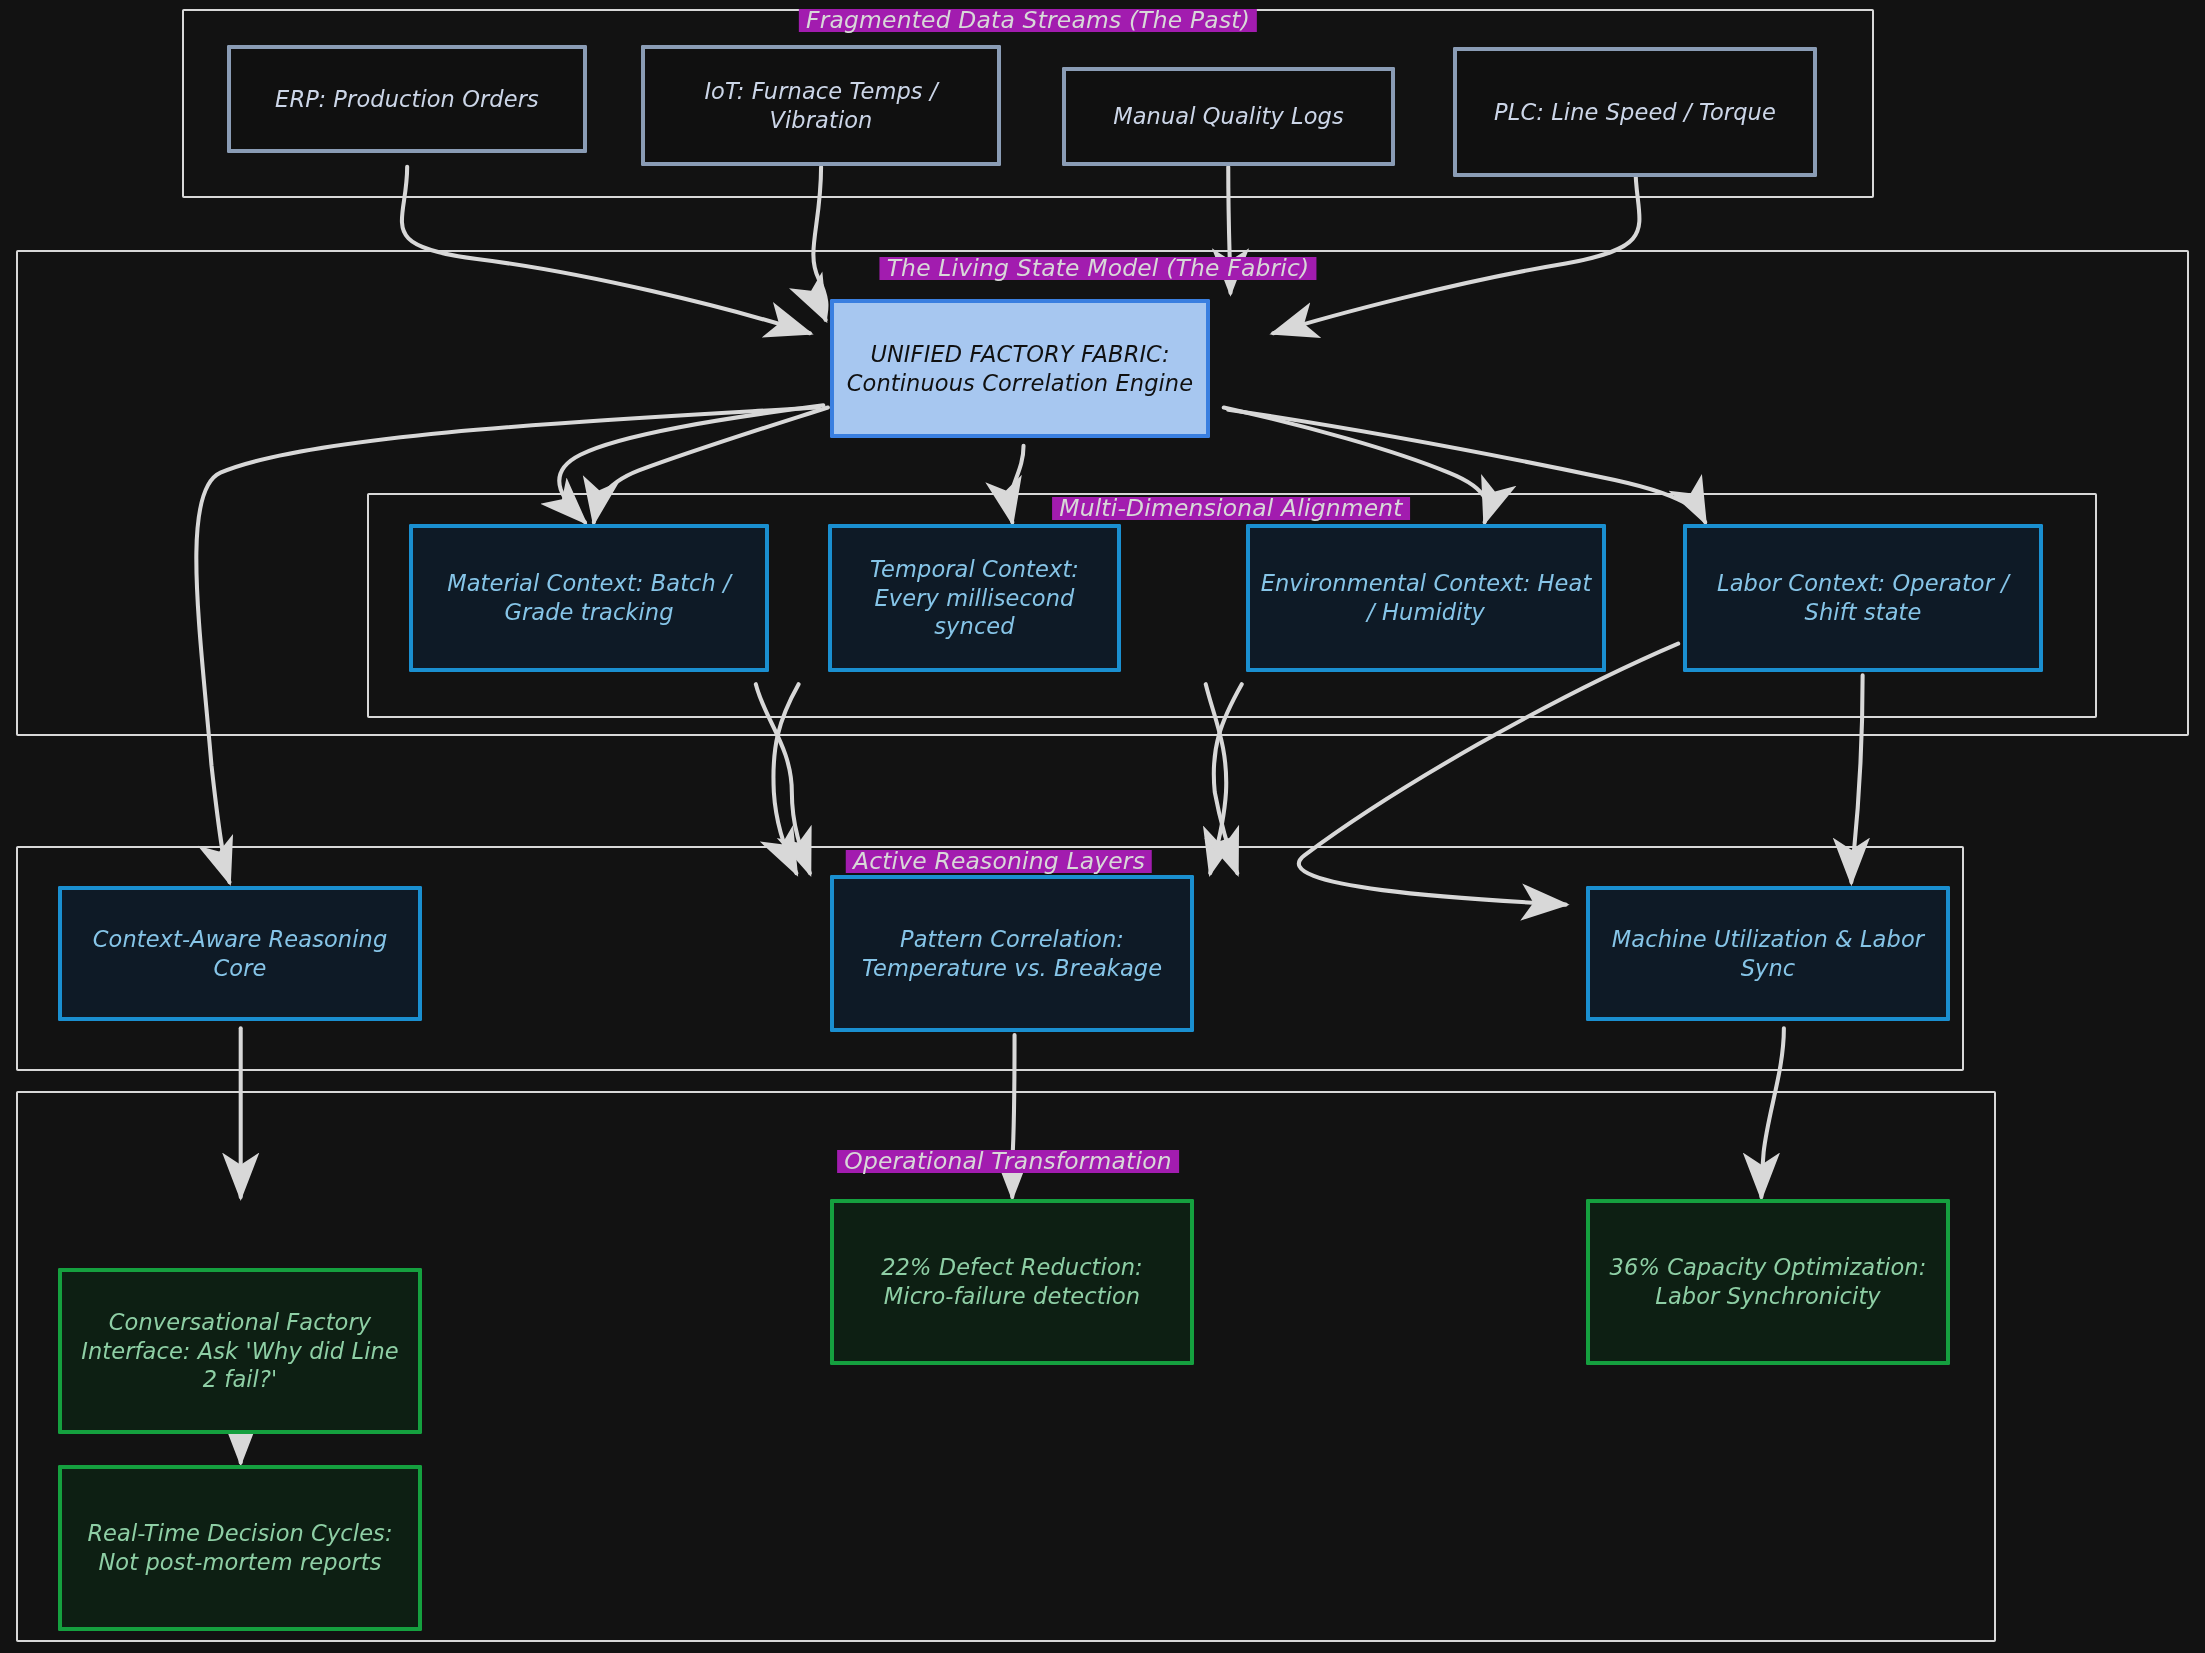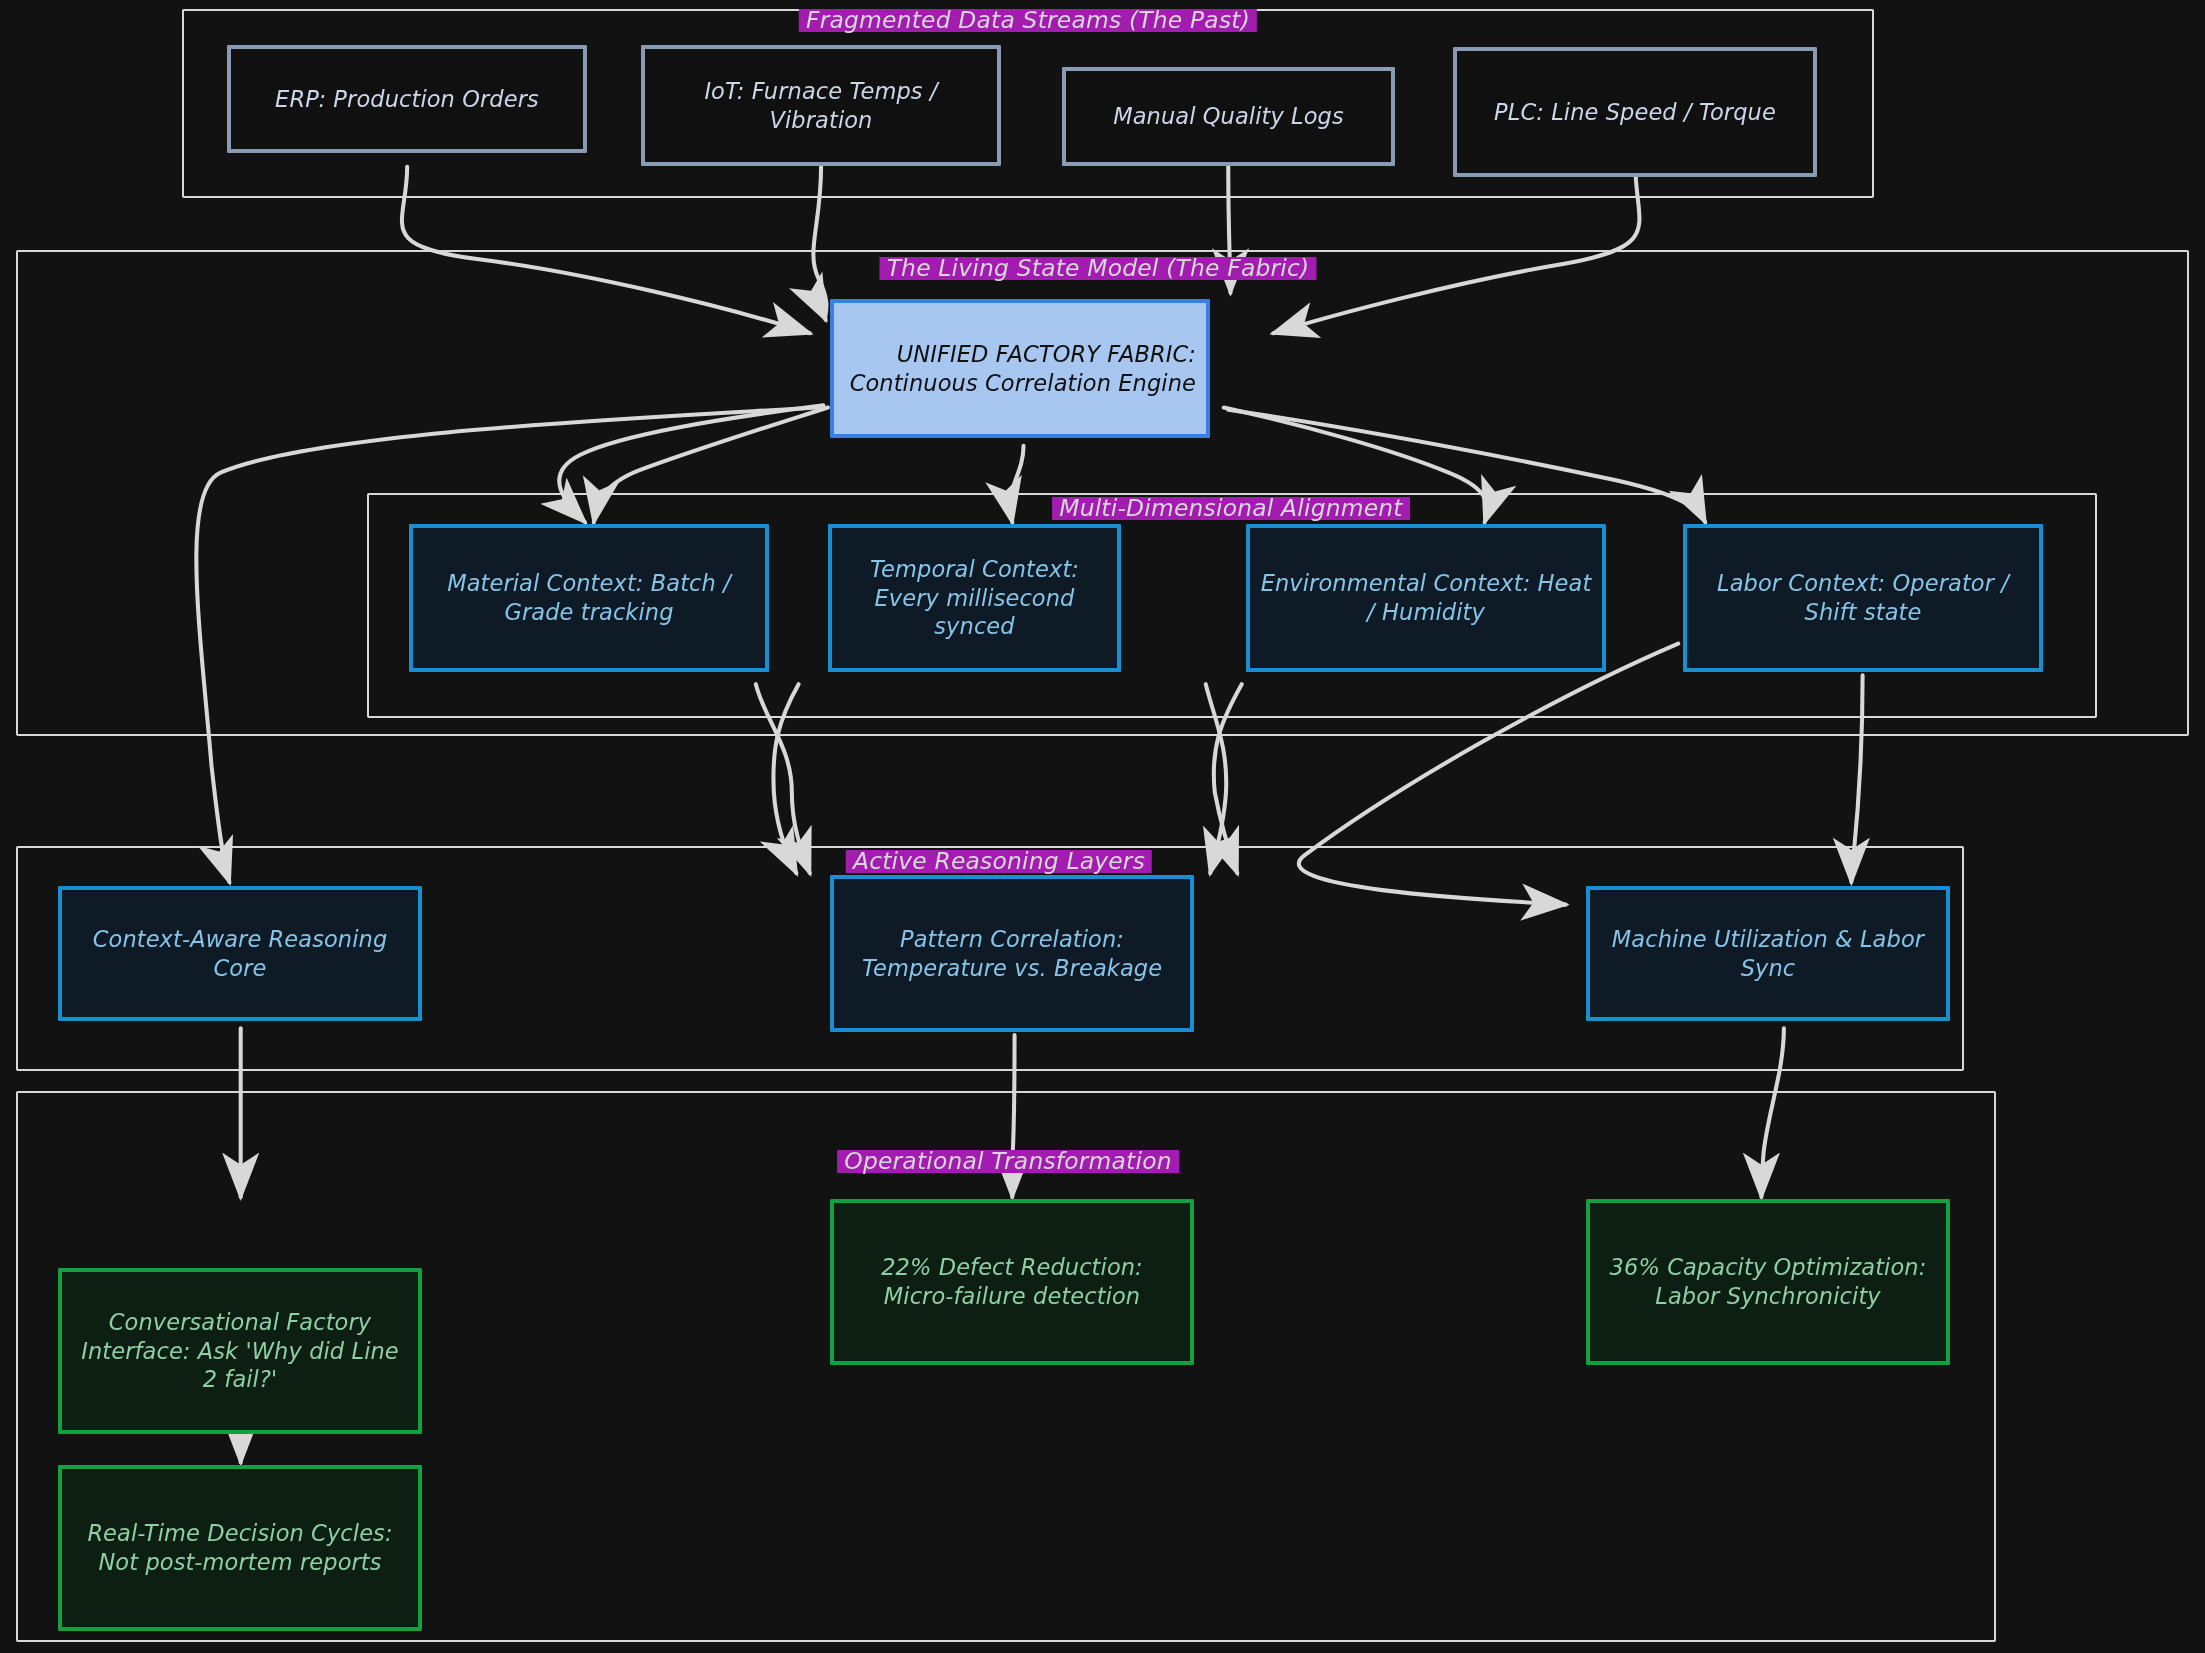--- a/index.html
+++ b/index.html
@@ -141,21 +141,21 @@
   <div class="node src" style="left:1062px; top:67px; width:333px; height:99px;">
     <span>Manual Quality Logs</span>
   </div>
   <div class="node src" style="left:1453px; top:38px; width:364px; height:130px;margin-top:9px;">
     <span>PLC: Line Speed / Torque</span>
   </div>
 
   <div class="subgraph" style="left:15.7px; top:250px; width:2173px; height:486px;"></div>
   <div class="subgraph-label" style="left:1098px; top:257px;text-align:right;">The Living State Model (The Fabric)</div>
 
-  <div class="node hub" style="left:830px; top:299px; width:380px; height:139px;text-align:right;">
+  <div class="node hub" style="left:830px; top:299px; width:380px; height:139px;">
     <span>UNIFIED FACTORY FABRIC: Continuous Correlation Engine</span>
   </div>
 
   <div class="subgraph" style="left:367px; top:493px; width:1730px; height:225px;"></div>
   <div class="subgraph-label" style="left:1231px; top:497px;">Multi-Dimensional Alignment</div>
 
   <div class="node blue" style="left:409px; top:524px; width:360px; height:148px;">
     <span>Material Context: Batch / Grade tracking</span>
   </div>
   <div class="node blue" style="left:828px; top:524px; width:293px; height:148px;">

